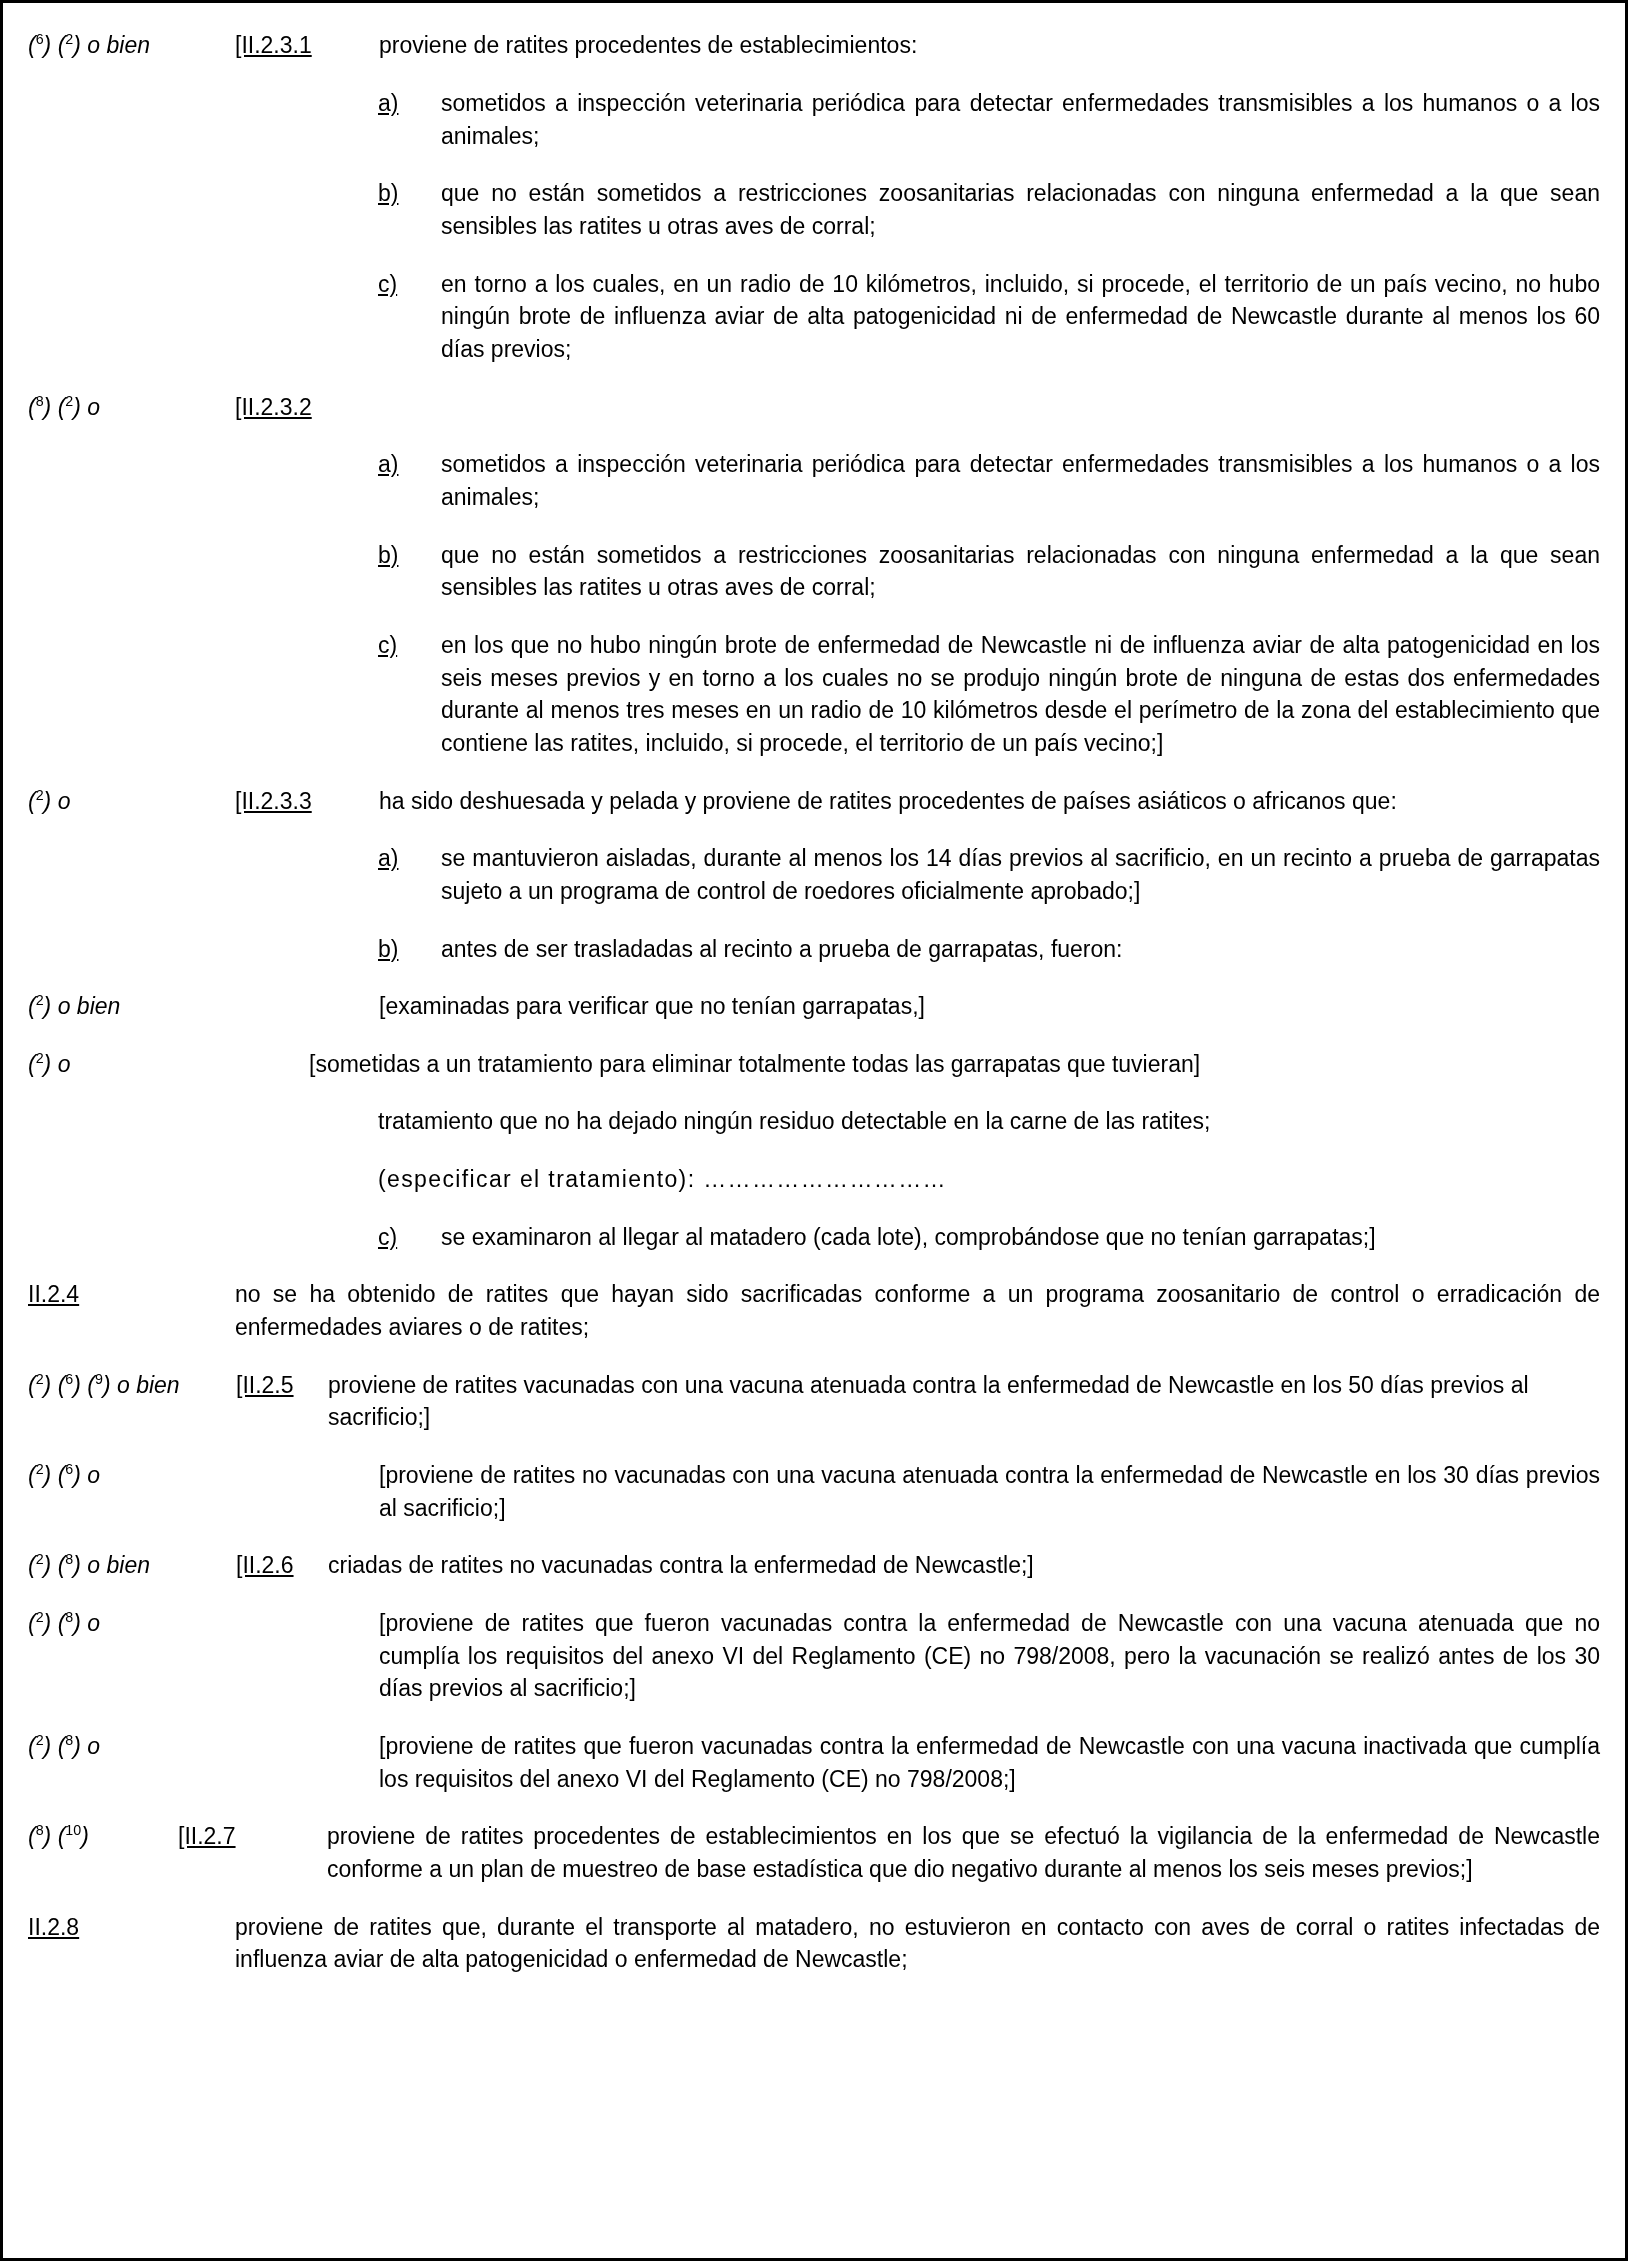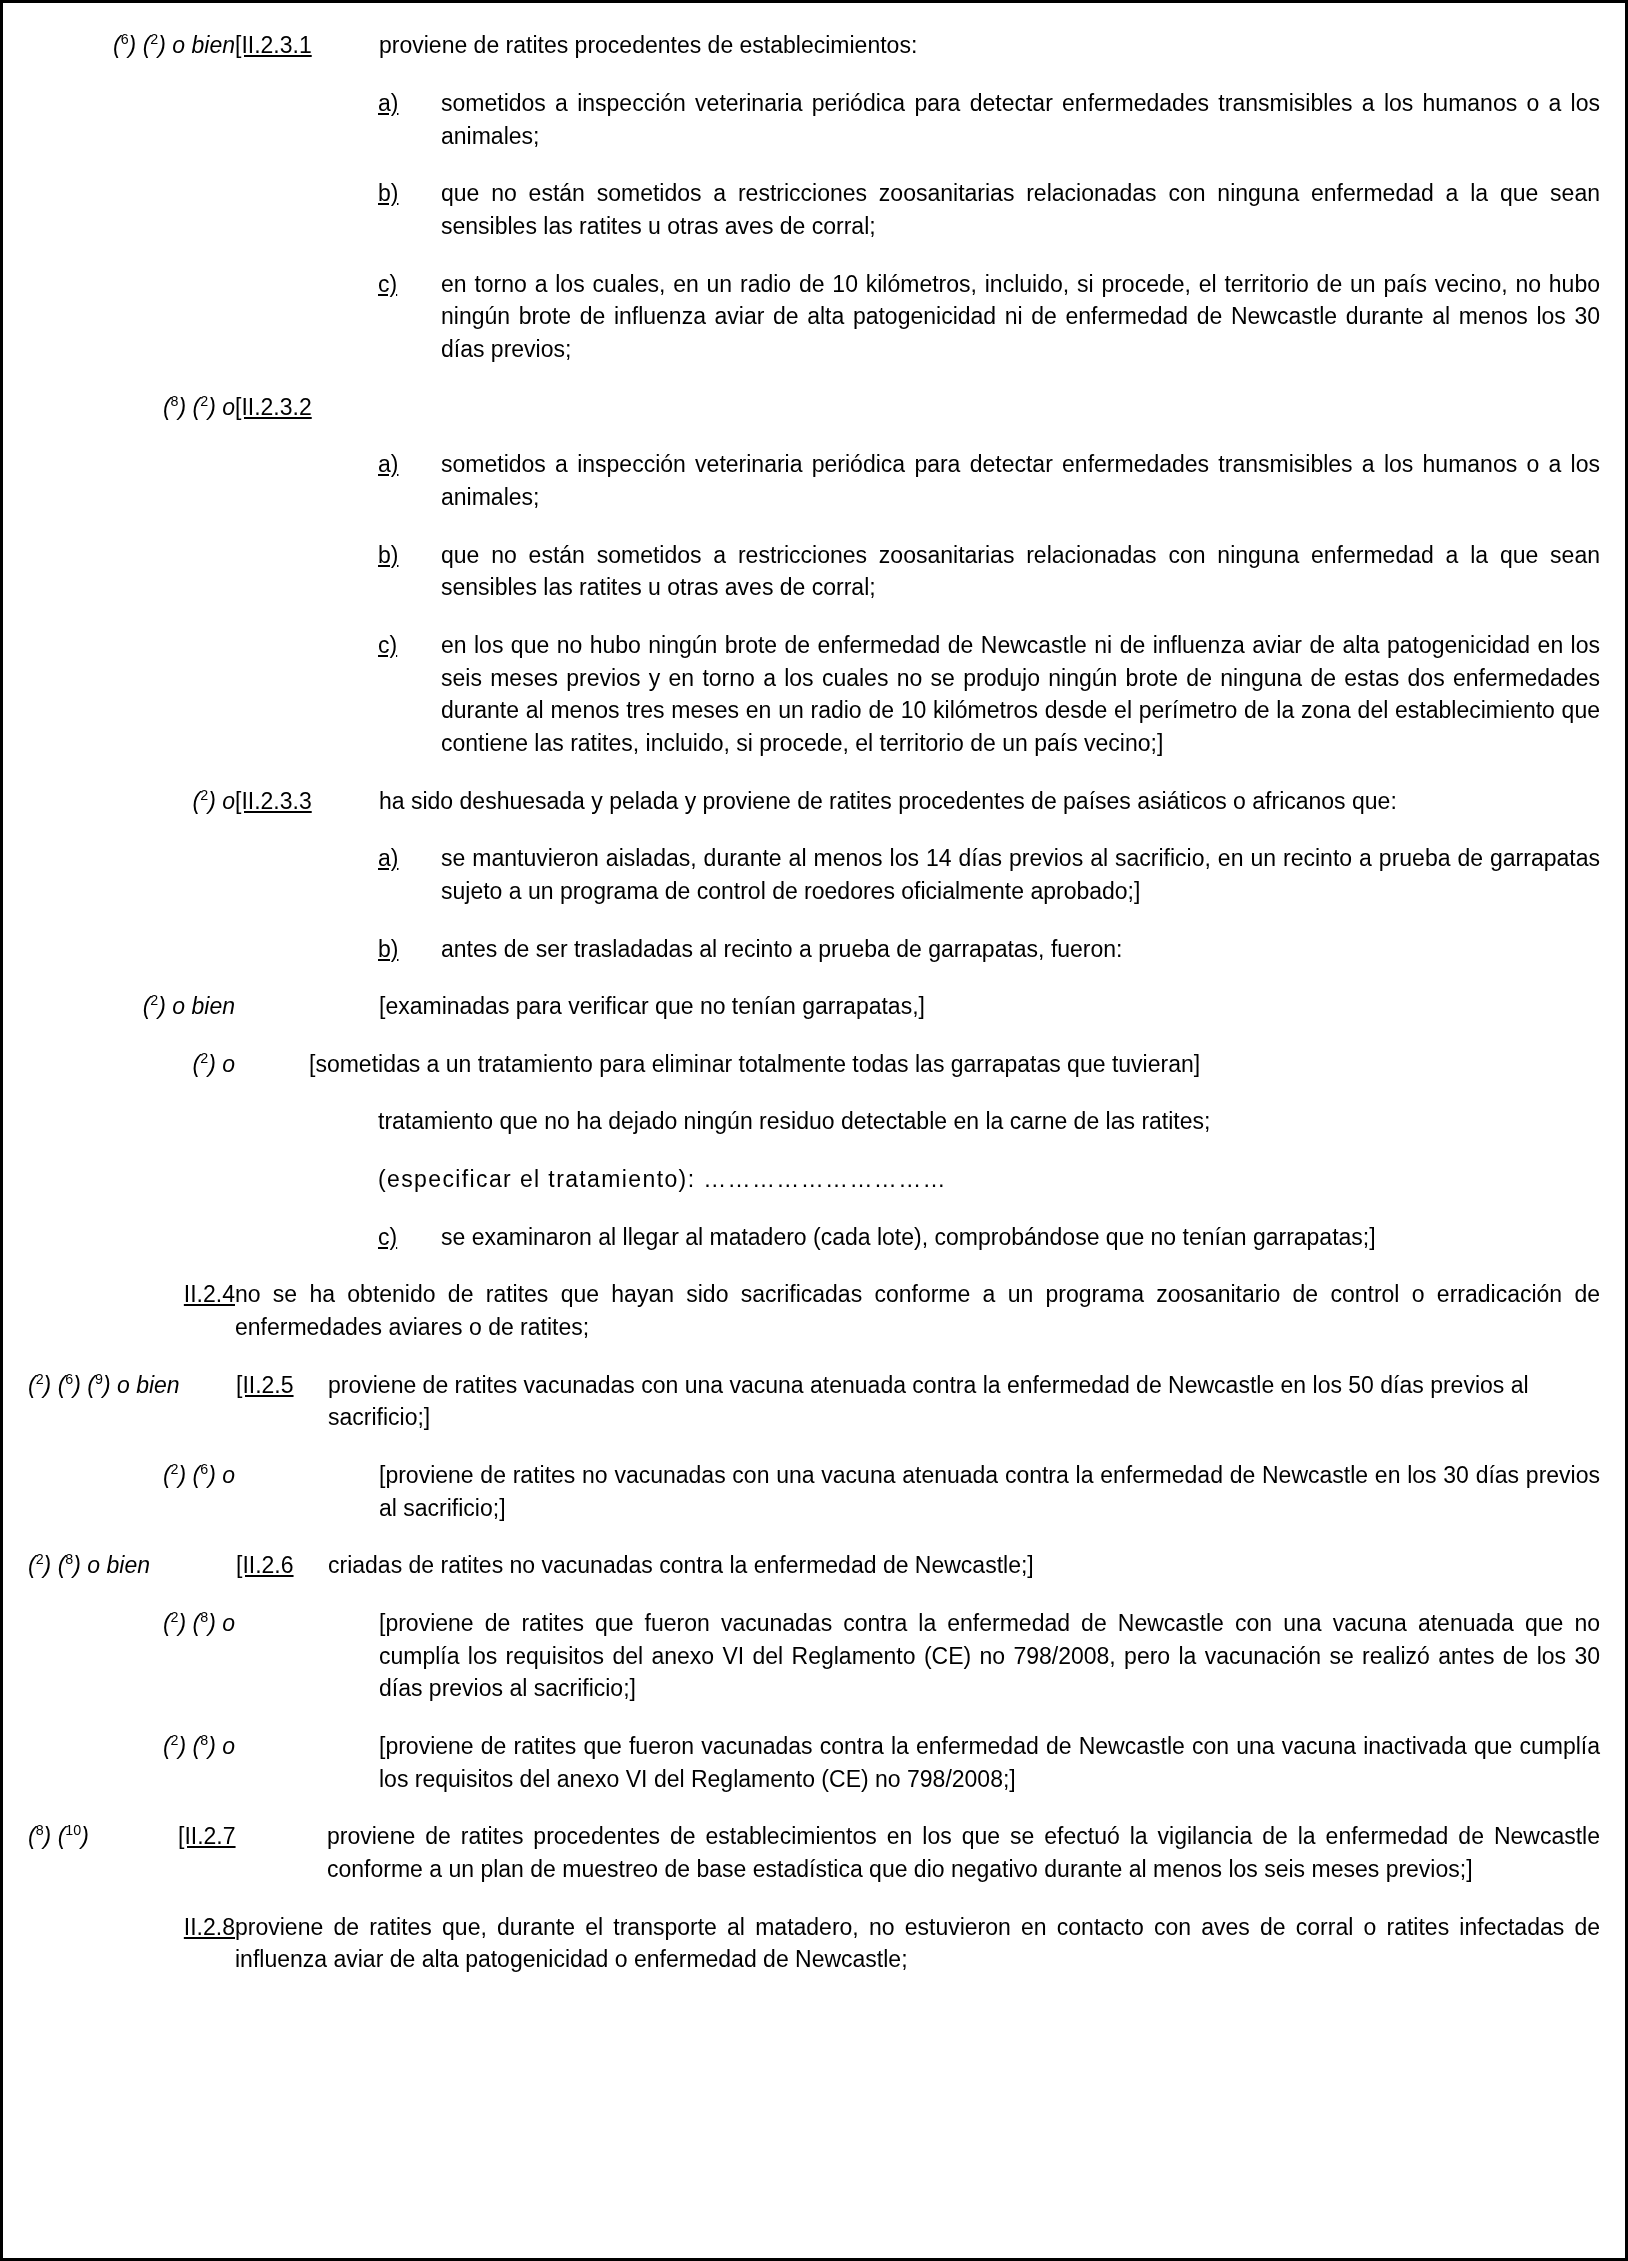--- a/index.html
+++ b/index.html
@@ -36,21 +36,21 @@
 
   .lbl {
     flex: 0 0 auto;
     white-space: nowrap;
     font-style: italic;
     padding-top: 0;
   }
   .lbl.up { font-style: normal; text-decoration: underline; }
 
   
-  .w-note   { width: 207px; text-align: right; }     
+  .w-note   { width: 207px; }     
   .w-clause { width: 144px; }     
   .w-letter { width: 63px; }     
 
   .body {
     flex: 1 1 auto;
     text-align: justify;
     text-justify: inter-word;
     hyphens: none;
   }
   .body.nojust { text-align: left; }
@@ -85,21 +85,21 @@
       <div class="row">
         <div class="lbl up w-letter">a)</div>
         <div class="body">sometidos a inspección veterinaria periódica para detectar enfermedades transmisibles a los humanos o a los animales;</div>
       </div>
       <div class="row">
         <div class="lbl up w-letter">b)</div>
         <div class="body">que no están sometidos a restricciones zoosanitarias relacionadas con ninguna enfermedad a la que sean sensibles las ratites u otras aves de corral;</div>
       </div>
       <div class="row">
         <div class="lbl up w-letter">c)</div>
-        <div class="body">en torno a los cuales, en un radio de 10 kilómetros, incluido, si procede, el territorio de un país vecino, no hubo ningún brote de influenza aviar de alta patogenicidad ni de enfermedad de Newcastle durante al menos los 30 días previos;</div>
+        <div class="body">en torno a los cuales, en un radio de 10 kilómetros, incluido, si procede, el territorio de un país vecino, no hubo ningún brote de influenza aviar de alta patogenicidad ni de enfermedad de Newcastle durante al menos los 60 días previos;</div>
       </div>
     </div>
 
     <div class="row">
       <div class="lbl w-note">(<sup>8</sup>)&nbsp;(<sup>2</sup>)&nbsp;<span>o</span></div>
       <div class="lbl up w-clause">[II.2.3.2</div>
     </div>
 
     <div class="ind-sub">
       <div class="row">

